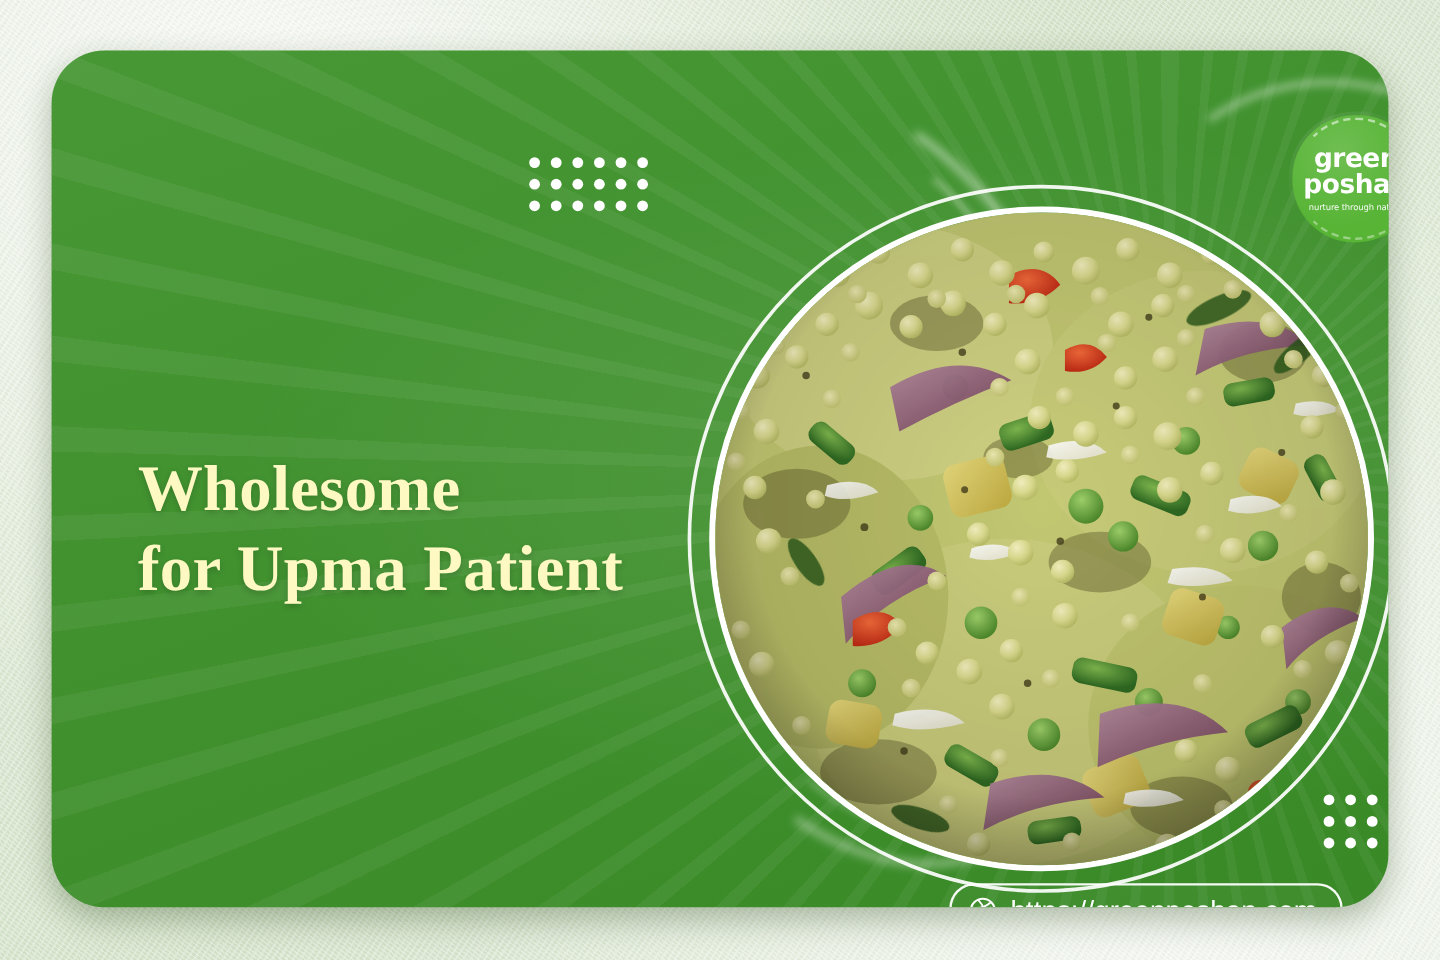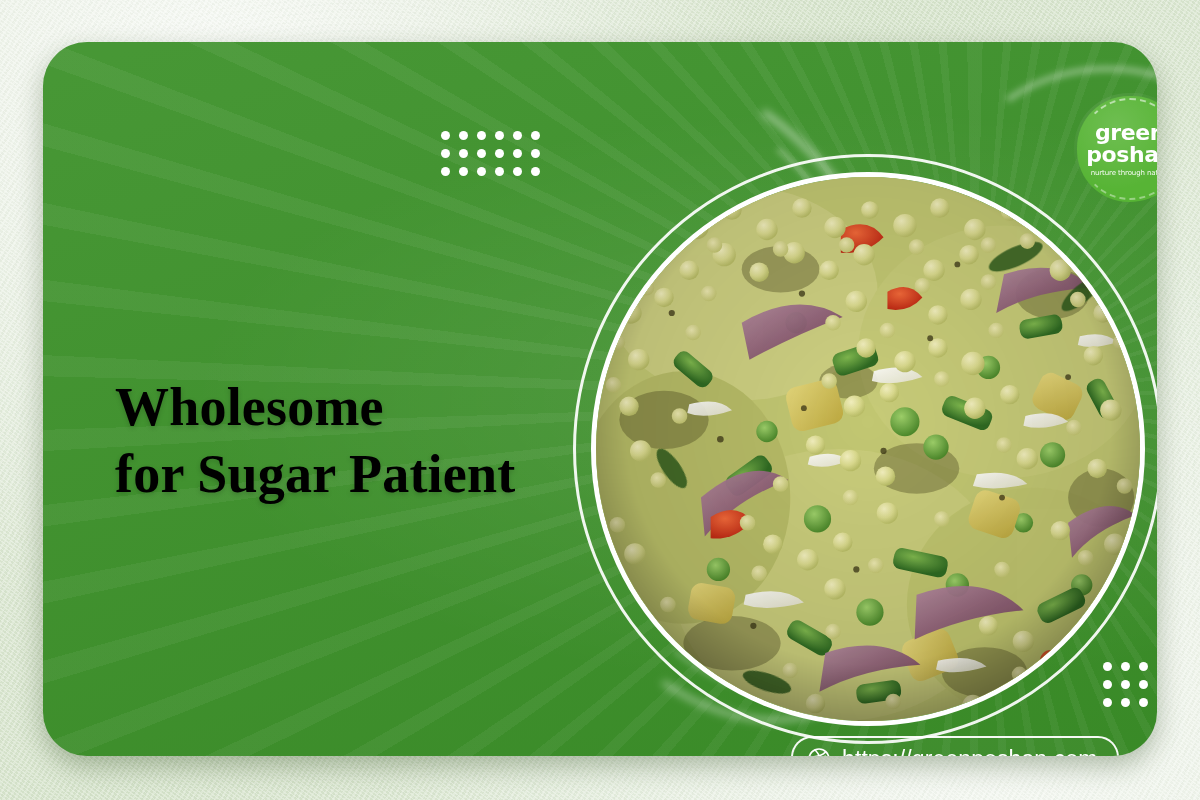--- a/index.html
+++ b/index.html
@@ -138,21 +138,21 @@
 
   
   .headline {
     position: absolute;
     left: 72px;
     top: 296px;
     width: 470px;
     font-family: "Liberation Serif", "DejaVu Serif", serif;
     font-size: 54px;
     line-height: 1.23;
-    color: #000000;
+    color: #fef9c3;
     letter-spacing: 0.2px;
     text-shadow: 0 2px 5px rgba(0,0,0,0.18);
   }
   .headline .line { display: block; white-space: nowrap; }
 
   
   .food-wrap {
     position: absolute;
     left: 530px;
     top: 112px;
@@ -590,21 +590,21 @@
       <span class="dot"></span>
         <span class="dot"></span>
         <span class="dot"></span>
       <span class="dot"></span>
         <span class="dot"></span>
         <span class="dot"></span>
     </div>
 
     <h1 class="headline">
       <span class="line">Wholesome</span>
-      <span class="line">for Sugar Patient</span>
+      <span class="line">for Upma Patient</span>
     </h1>
 
     <div class="url-badge">
       <span class="badge-icon">
         <svg width="24" height="24" viewBox="0 0 24 24" fill="none" aria-hidden="true">
           <circle cx="12" cy="12" r="10" stroke="#ffffff" stroke-width="1.7"></circle>
           <path d="M3.2 9.4c5.6 0.9 11.1-0.6 15.3-4.3" stroke="#ffffff" stroke-width="1.5" stroke-linecap="round"></path>
           <path d="M6.1 19.9C8.1 14.3 12.6 10.4 18.6 9.3" stroke="#ffffff" stroke-width="1.5" stroke-linecap="round"></path>
           <path d="M8.2 2.9c3.6 3.9 6.3 9.1 7.3 17.1" stroke="#ffffff" stroke-width="1.5" stroke-linecap="round"></path>
         </svg>

